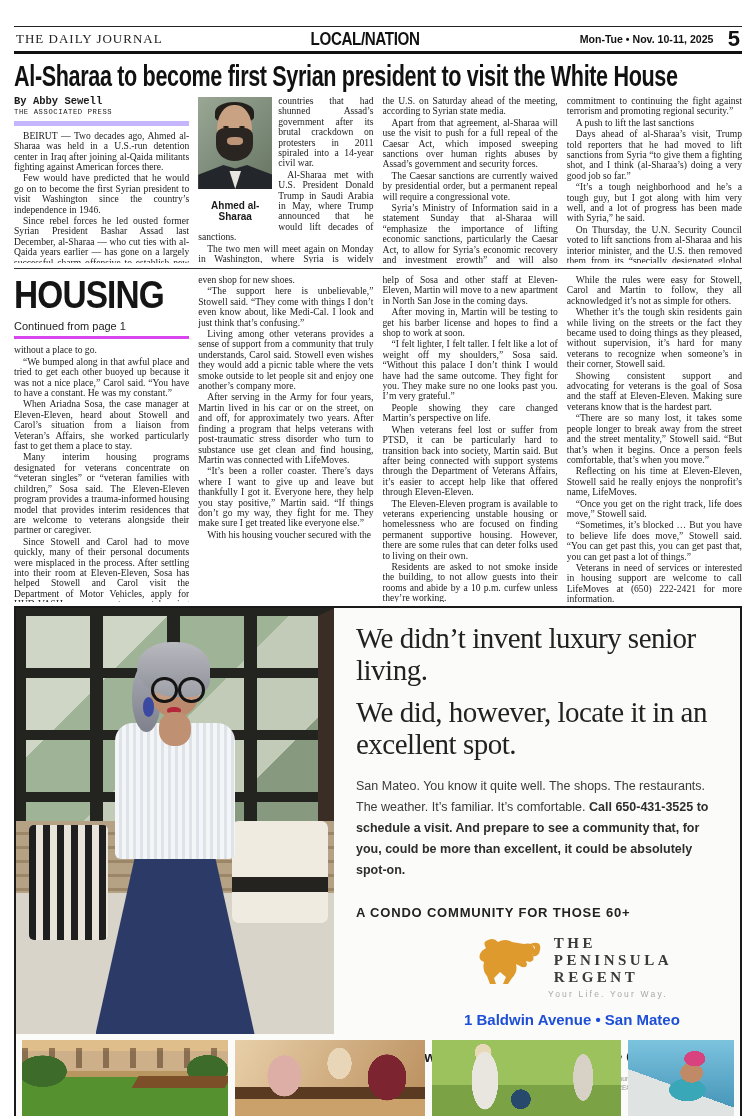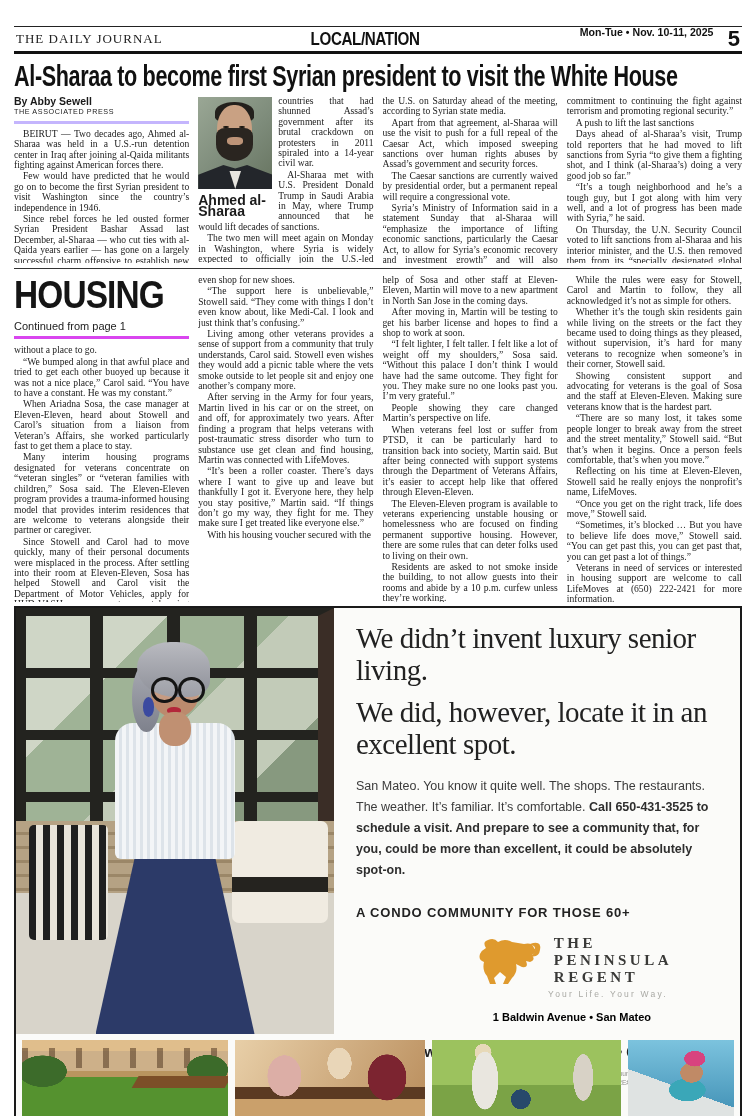--- a/index.html
+++ b/index.html
@@ -5,58 +5,58 @@
   html,body{margin:0;padding:0;background:#fff;}
   .page{position:relative;width:756px;height:1116px;background:#fff;overflow:hidden;
         font-family:"Liberation Serif",serif;color:#1a1a1a;}
   
   .masthead{margin:26px 14px 0;border-top:1px solid #222;border-bottom:3px solid #111;
             display:flex;align-items:center;padding:2px 2px 3px;height:19px;}
   .paper-name{font-family:"Liberation Serif",serif;font-size:13px;letter-spacing:1px;color:#222;}
   .section-wrap{flex:1;display:flex;justify-content:center;}
   .section-title{font-family:"Liberation Sans",sans-serif;font-weight:bold;font-size:19px;
             transform:scaleX(.8);letter-spacing:-.5px;color:#111;}
-  .date-wrap{display:flex;gap:14px;}
+  .date-wrap{display:flex;align-items:center;gap:14px;}
   .edition-date{font-family:"Liberation Sans",sans-serif;font-weight:bold;font-size:11.5px;
             transform:scaleX(.92);transform-origin:right;color:#111;}
   .page-number{font-family:"Liberation Sans",sans-serif;font-weight:bold;font-size:22px;color:#111;}
   
   .headline{margin:5px 14px 3px;font-family:"Liberation Sans",sans-serif;font-weight:bold;
             font-size:30px;letter-spacing:-.5px;white-space:nowrap;color:#111;
             transform:scaleX(.72);transform-origin:left;width:140%;}
   
   .cols{display:flex;gap:9px;margin:0 14px;text-align:justify;}
   .col{flex:1 1 0;font-size:9.6px;line-height:10.4px;overflow:hidden;}
   .cols.article{height:167px;}
   .cols.housing{height:327px;}
   .col p{margin:0 0 1px;}
   .col p.ind{text-indent:9px;}
-  .byline{font-family:Liberation Sans, sans-serif;border-bottom:3px solid #c4b5fd;
+  .byline{font-family:Liberation Mono, monospace;border-bottom:5px solid #c4b5fd;
           padding-bottom:3px;margin-bottom:5px;}
   .byline .by{font-weight:bold;font-size:10.5px;display:block;}
   .byline .credit{font-size:7.2px;letter-spacing:.6px;display:block;margin-top:1px;}
   
   .fig{float:left;width:74px;margin:1px 6px 2px 0;}
   .fig-photo{position:relative;width:74px;height:92px;overflow:hidden;
              background:linear-gradient(135deg,#9aa795 0%,#7d8b7a 55%,#66735f 100%);}
   .fp-head{position:absolute;top:9%;left:25%;width:48%;height:56%;background:#c9a183;
            border-radius:46% 46% 42% 42%;}
   .fp-hair{position:absolute;top:5%;left:23%;width:52%;height:22%;background:#23201c;
            border-radius:50% 50% 24% 24%;}
   .fp-beard{position:absolute;top:34%;left:24%;width:50%;height:36%;background:#2a2520;
            border-radius:24% 24% 50% 50%;}
   .fp-mouthgap{position:absolute;top:44%;left:39%;width:21%;height:8%;background:#bd9478;border-radius:40%;}
   .fp-eye{position:absolute;width:6px;height:2.5px;background:#1d1812;border-radius:50%;top:31%;}
   .fp-eye.l{left:33%;} .fp-eye.r{left:55%;}
   .fp-suit{position:absolute;bottom:0;left:0;width:100%;height:26%;background:#23262b;
            clip-path:polygon(0 100%,0 40%,34% 0,50% 14%,66% 0,100% 40%,100% 100%);}
   .fp-shirt{position:absolute;bottom:0;left:42%;width:16%;height:20%;background:#e8e6e0;
            clip-path:polygon(0 0,100% 0,50% 100%);}
-  .fig-cap{font-family:"Liberation Sans",sans-serif;font-weight:bold;font-size:14px;
-           line-height:10.5px;text-align:left;margin-top:6px;text-indent:0;}
+  .fig-cap{font-family:"Liberation Sans",sans-serif;font-weight:bold;font-size:10px;
+           line-height:10.5px;text-align:center;margin-top:12px;text-indent:0;}
   
   .section-rule{margin:5px 14px 6px;border-top:1px solid #333;}
   .housing-head{margin-bottom:6px;}
   .housing-title{font-family:"Liberation Sans",sans-serif;font-weight:800;font-size:38px;
            letter-spacing:-1px;transform:scaleX(.88);transform-origin:left;color:#151515;
            line-height:40px;white-space:nowrap;}
   .continued-note{font-family:"Liberation Sans",sans-serif;font-size:11px;color:#222;
            border-bottom:3px solid #d946ef;padding:6px 0 5px;margin-bottom:5px;}
   
   .ad{margin:4px 14px 0;border:2px solid #1a1a1a;background:#fbfbf9;height:516px;
@@ -98,21 +98,21 @@
   .ad-body b{color:#2e2e2e;}
   .condo-line{font-family:"Liberation Sans",sans-serif;font-weight:bold;font-size:13px;
         letter-spacing:.8px;color:#222;margin-top:24px;}
   .logo-block{margin:14px 0 0 auto;width:82%;display:flex;flex-direction:column;align-items:center;}
   .logo-row{display:flex;align-items:center;gap:10px;}
   .lion{width:72px;height:52px;}
   .logo-wordmark{font-family:"Liberation Serif",serif;font-weight:bold;font-size:15px;
         letter-spacing:3.5px;line-height:17px;color:#3a3a38;}
   .logo-tagline{font-family:"Liberation Sans",sans-serif;font-size:8.5px;letter-spacing:2.2px;
         color:#a9a9a4;margin:3px 0 0 72px;}
-  .ad-address{font-family:"Liberation Sans",sans-serif;font-weight:bold;font-size:11px;color:#000000;margin-top:12px;}
+  .ad-address{font-family:"Liberation Sans",sans-serif;font-weight:bold;font-size:15px;color:#1d4ed8;margin-top:12px;}
   .ad-website{font-family:"Liberation Sans",sans-serif;font-weight:bold;font-size:15px;color:#222;margin-top:20px;}
   .ad-fineprint{font-family:"Liberation Sans",sans-serif;font-size:6.6px;line-height:9px;color:#8d8d89;
         text-align:center;margin-top:9px;width:88%;}
   
   .ad-strip{display:flex;gap:7px;padding:6px;height:78px;flex:0 0 auto;}
   .sp{height:78px;position:relative;overflow:hidden;}
   .sp-courtyard{flex:0 0 206px;background:
      radial-gradient(40px 26px at 10% 40%,#3c6b2a 60%,transparent 61%),
      radial-gradient(34px 24px at 90% 38%,#3c6b2a 60%,transparent 61%),
      repeating-linear-gradient(90deg,rgba(70,45,25,.5) 0 6px,transparent 6px 27px) 0 8px/100% 20px no-repeat,

